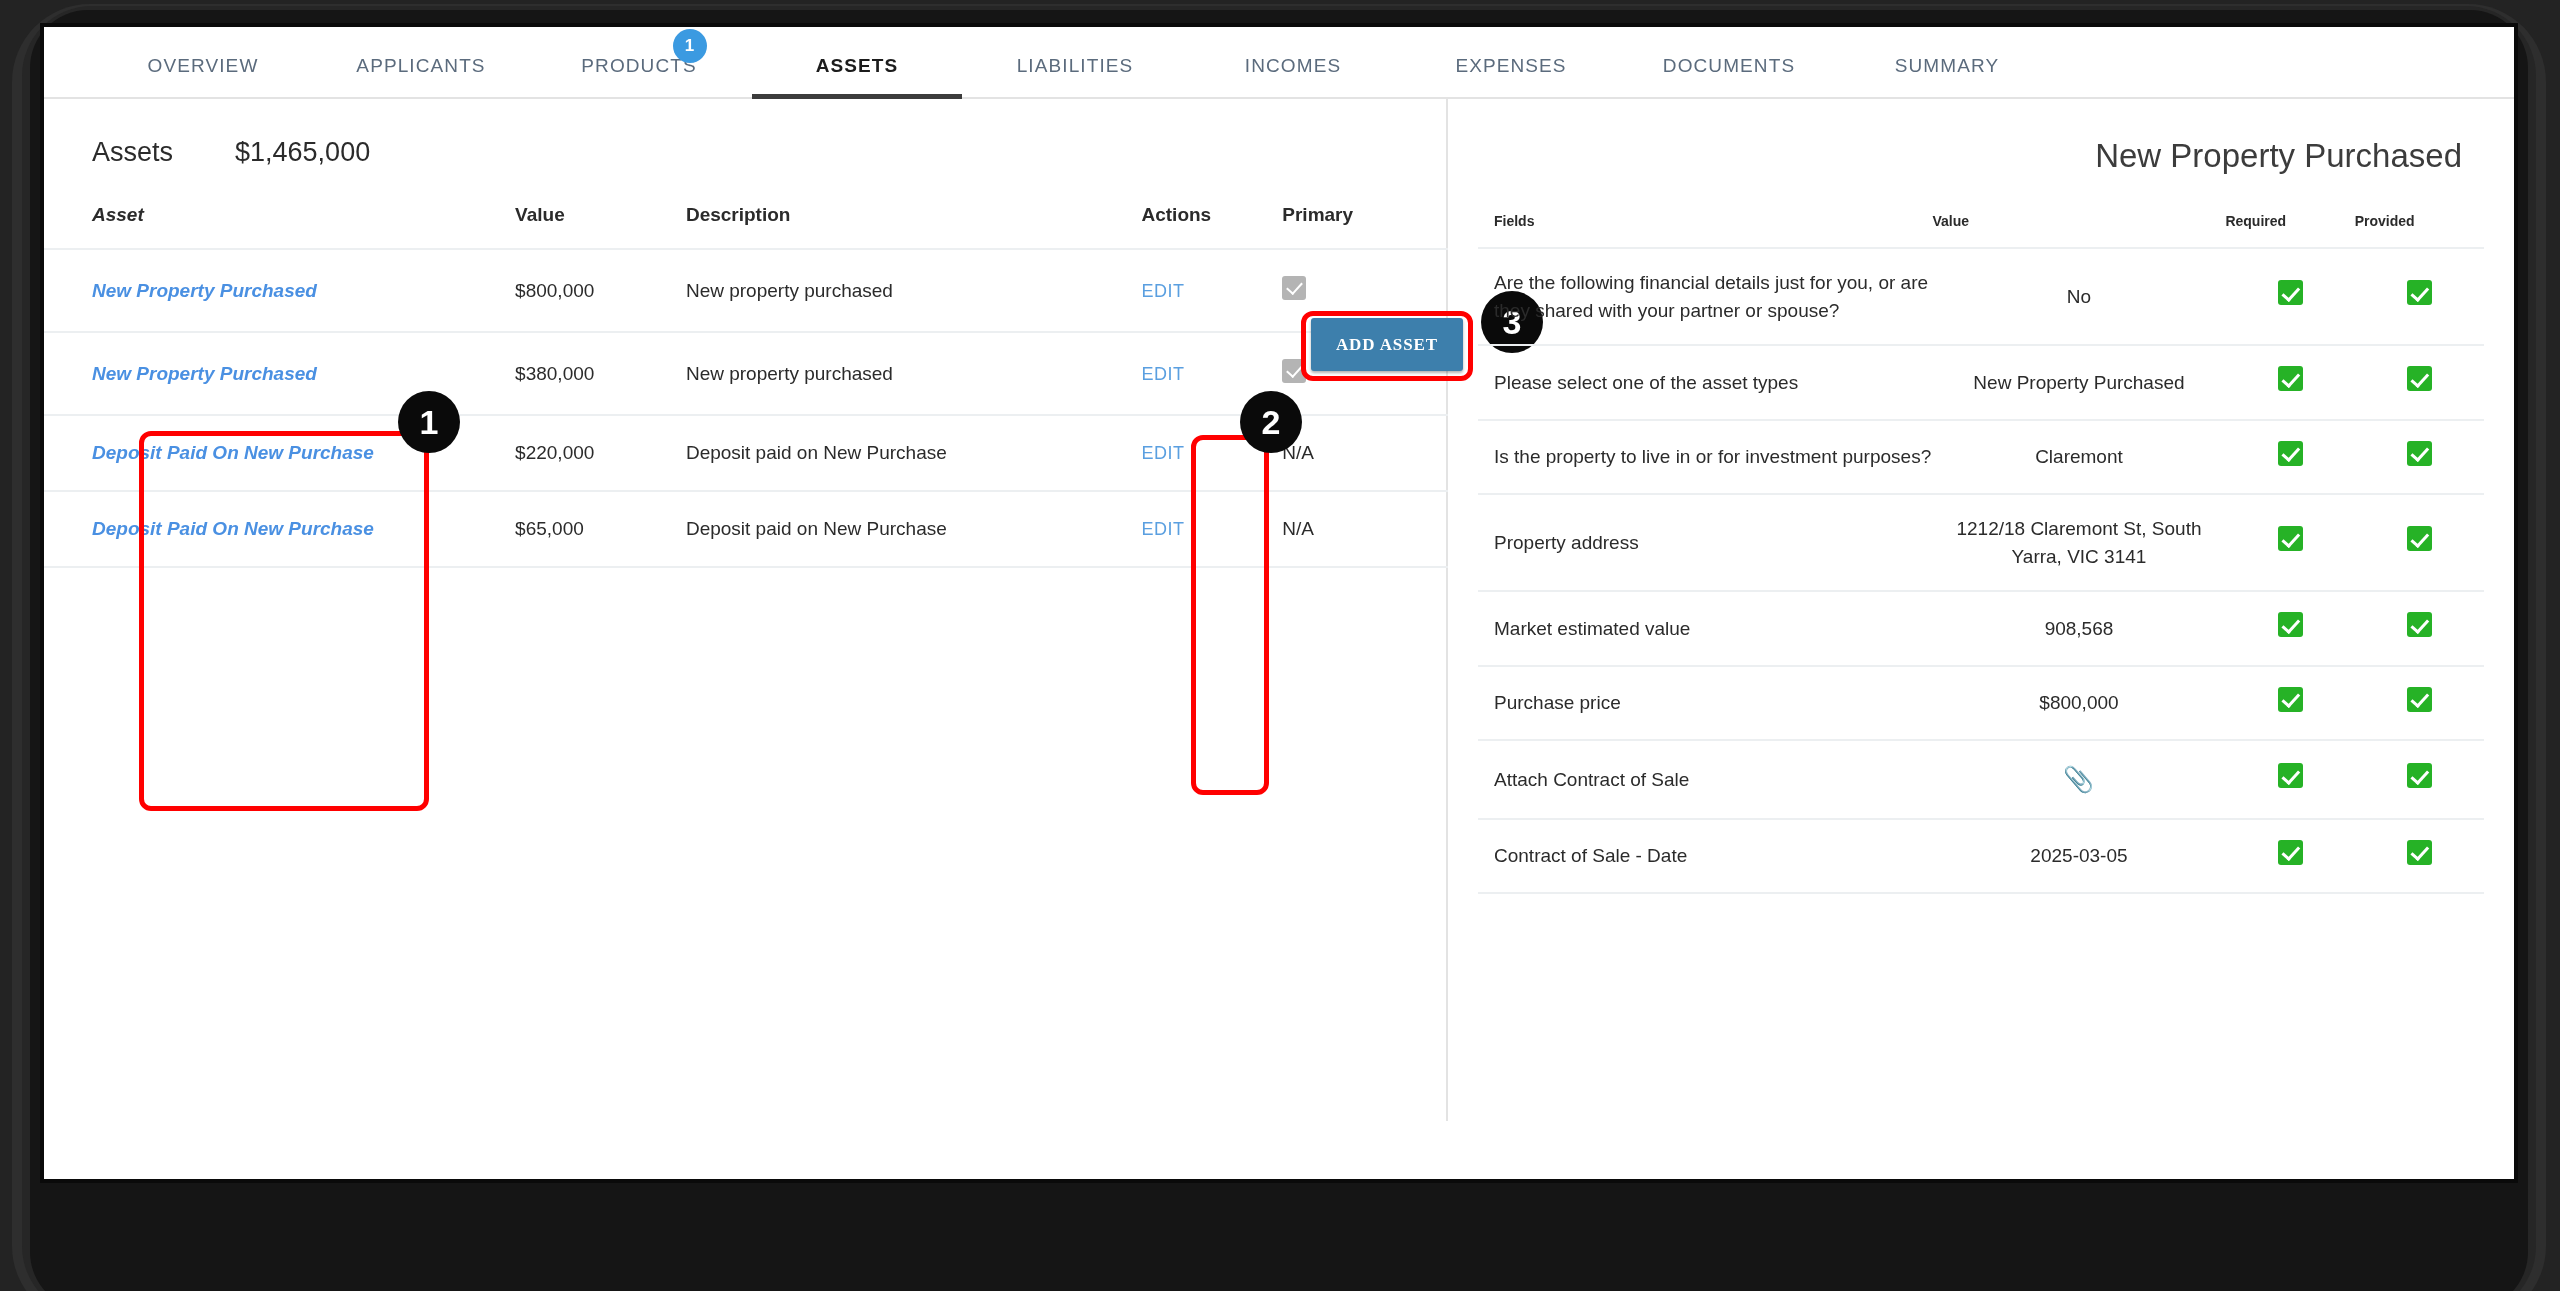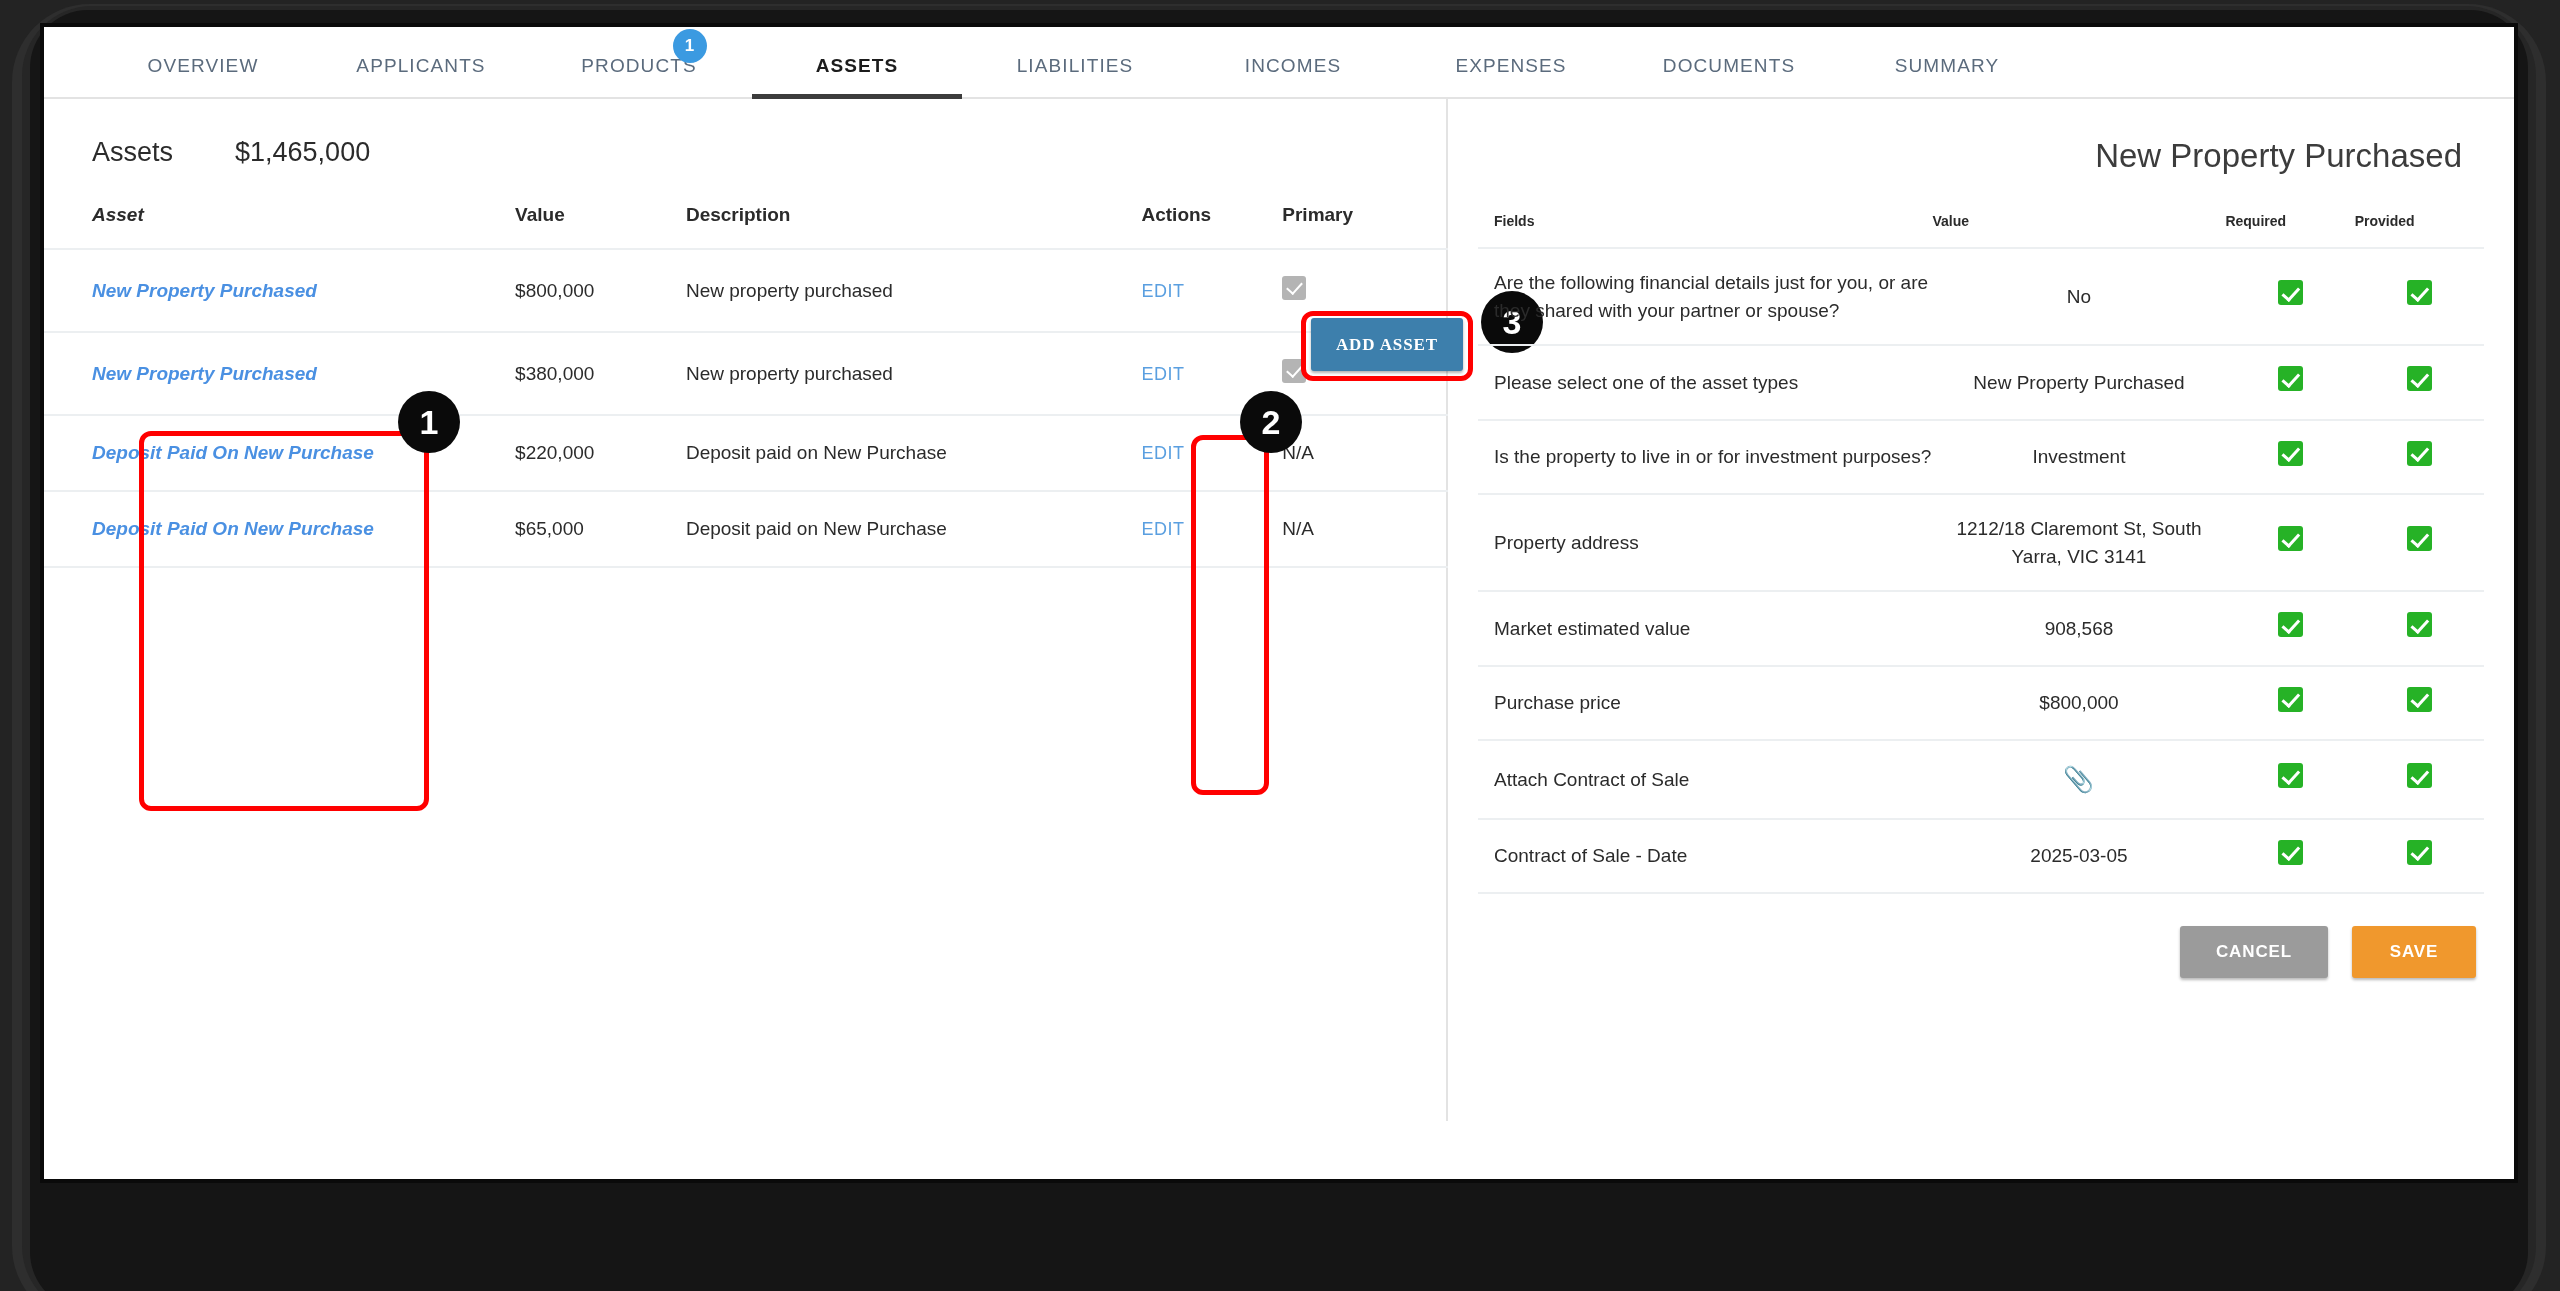--- a/index.html
+++ b/index.html
@@ -297,21 +297,21 @@
               <td class="dcol-prov"><span class="checkbox-green"></span></td>
             </tr>
             <tr>
               <td class="dcol-field">Please select one of the asset types</td>
               <td class="dcol-value">New Property Purchased</td>
               <td class="dcol-req"><span class="checkbox-green"></span></td>
               <td class="dcol-prov"><span class="checkbox-green"></span></td>
             </tr>
             <tr>
               <td class="dcol-field">Is the property to live in or for investment purposes?</td>
-              <td class="dcol-value">Investment</td>
+              <td class="dcol-value">Claremont</td>
               <td class="dcol-req"><span class="checkbox-green"></span></td>
               <td class="dcol-prov"><span class="checkbox-green"></span></td>
             </tr>
             <tr>
               <td class="dcol-field">Property address</td>
               <td class="dcol-value">1212/18 Claremont St, South Yarra, VIC 3141</td>
               <td class="dcol-req"><span class="checkbox-green"></span></td>
               <td class="dcol-prov"><span class="checkbox-green"></span></td>
             </tr>
             <tr>
@@ -334,20 +334,16 @@
             </tr>
             <tr>
               <td class="dcol-field">Contract of Sale - Date</td>
               <td class="dcol-value">2025-03-05</td>
               <td class="dcol-req"><span class="checkbox-green"></span></td>
               <td class="dcol-prov"><span class="checkbox-green"></span></td>
             </tr>
           </tbody>
       </table>
 
-      <div id="detail-actions">
-        <button class="btn" id="cancel-button">CANCEL</button>
-        <button class="btn" id="save-button">SAVE</button>
-      </div>
     </div>
 
   </div>
 </div>
 
 </body></html>

